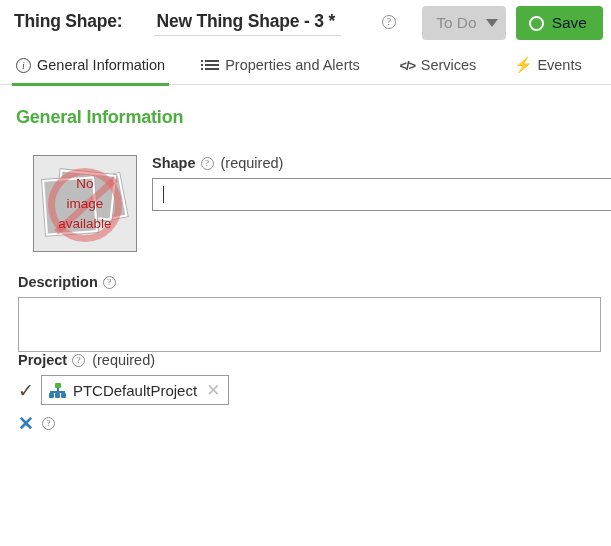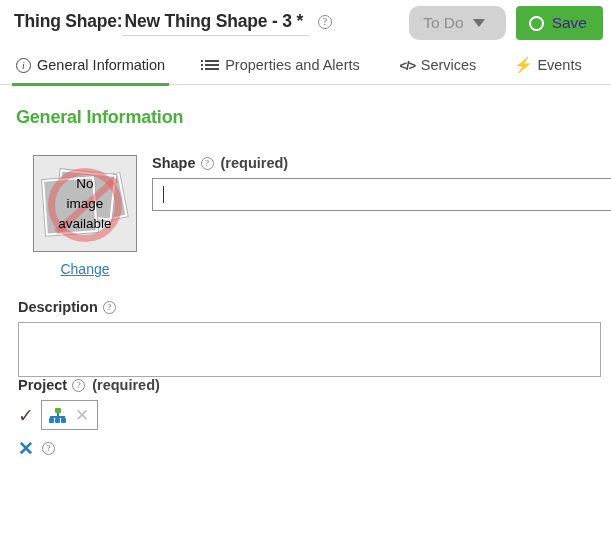--- a/index.html
+++ b/index.html
@@ -17,20 +17,21 @@
     position: relative;
     height: 46px;
     background: #ffffff;
     display: flex;
     align-items: center;
     padding-left: 14px;
   }
   .title-wrap {
     display: flex;
     align-items: baseline;
+    gap: 32px;
   }
   .title-prefix {
     font-size: 17.5px;
     font-weight: bold;
     color: #2b2b2b;
     letter-spacing: -0.2px;
   }
   .title-value-box {
     border-bottom: 1px solid #d6d6d6;
     padding: 0 6px 3px 2px;
@@ -63,42 +64,42 @@
     position: absolute;
     right: 8px;
     top: 6px;
     display: flex;
     align-items: center;
     gap: 10px;
   }
   .btn-todo {
     background: #d2d2d2;
     border: none;
-    border-radius: 10px;
+    border-radius: 4px;
     color: #8f8f8f;
     font-size: 15.5px;
     font-family: "Liberation Sans", sans-serif;
-    padding: 8px 21px 8px 14px;
+    padding: 8px 8px 8px 14px;
     display: flex;
     align-items: center;
     gap: 9px;
     cursor: pointer;
     height: 34px;
   }
   .caret-down {
     width: 0; height: 0;
     border-left: 6px solid transparent;
     border-right: 6px solid transparent;
     border-top: 8px solid #6f6f6f;
   }
   .btn-save {
     background: #4caf3e;
     border: none;
     border-radius: 4px;
-    color: #4c1d95;
+    color: #0f172a;
     font-size: 15.5px;
     font-family: "Liberation Sans", sans-serif;
     padding: 8px 16px 8px 13px;
     display: flex;
     align-items: center;
     gap: 8px;
     cursor: pointer;
     height: 34px;
   }
   .save-circle {
@@ -223,21 +224,21 @@
     transform: rotate(-42deg);
   }
   .ph-text {
     position: absolute;
     inset: 0;
     display: flex;
     flex-direction: column;
     align-items: center;
     justify-content: center;
     font-size: 13.5px;
-    color: #000000;
+    color: #b91c1c;
     line-height: 20px;
     text-align: center;
   }
   .change-link {
     display: block;
     text-align: center;
     margin-top: 9px;
     width: 104px;
     color: #2e7ebb;
     font-size: 14px;
@@ -250,21 +251,21 @@
   .field-label {
     font-size: 14.5px;
     font-weight: bold;
     color: #333333;
     display: flex;
     align-items: center;
     gap: 5px;
     margin-bottom: 7px;
   }
   .field-label .req {
-    font-weight: bold;
+    font-weight: normal;
     color: #444444;
     margin-left: 2px;
   }
   .txt-input {
     width: 478px;
     height: 33px;
     border: 1px solid #8d8d8d;
     background: #ffffff;
     font-size: 15px;
     color: #5b6a78;
@@ -427,21 +428,20 @@
         <div class="ph-photo ph-b"></div>
         <div class="ph-photo ph-c"></div>
         <div class="ph-circle"></div>
         <div class="ph-slash"></div>
         <div class="ph-text">
           <span>No</span>
           <span>image</span>
           <span>available</span>
         </div>
       </div>
-      <a class="change-link">Change</a>
     </div>
 
     <div class="fields-col">
       <div class="field-label">
         <span>Shape</span>
         <span class="help-icon sm">?</span>
         <span class="req">(required)</span>
       </div>
       <div class="txt-input">
           <span class="caret-bar"></span>
@@ -470,20 +470,21 @@
       <span class="check-mark">✓</span>
       <div class="proj-chip">
         <span class="proj-ico">
           <span class="nd-top"></span>
             <span class="vline"></span>
             <span class="hline"></span>
           <span class="nd nd1"></span>
             <span class="nd nd2"></span>
             <span class="nd nd3"></span>
         </span>
+        <span>PTCDefaultProject</span>
         <span class="chip-x">✕</span>
       </div>
     </div>
 
     <div class="remove-row">
       <span class="remove-x">✕</span>
       <span class="help-icon sm">?</span>
     </div>
   </div>
 

